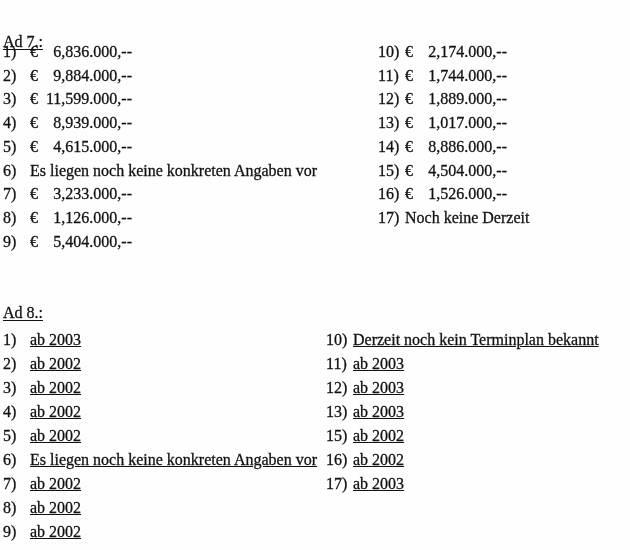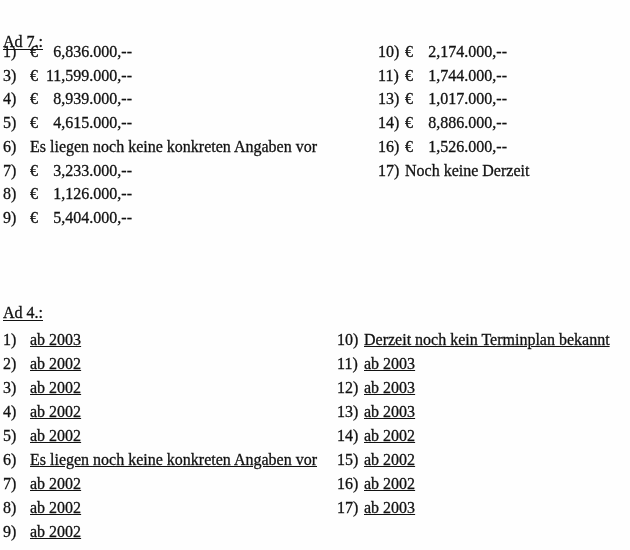--- a/index.html
+++ b/index.html
@@ -29,21 +29,21 @@
   .sec-ad7 .heading { top: 31px; }
   .sec-ad8 .heading { top: 302px; }
   .col {
     position: absolute;
     white-space: nowrap;
   }
   .sec-ad7 .col { top: 40px; line-height: 23.7px; }
   .sec-ad8 .col { top: 328px; line-height: 24px; text-decoration: underline; }
   .col.left  { left: 3px; }
   .sec-ad7 .col.right { left: 378px; }
-  .sec-ad8 .col.right { left: 337px; }
+  .sec-ad8 .col.right { left: 326px; }
   .row { white-space: nowrap; }
   .num {
     display: inline-block;
     width: 27px;
   }
   .euro {
     display: inline-block;
     width: 13px;
   }
   .amt {
@@ -54,56 +54,58 @@
 </style>
 </head>
 <body>
 
 <div class="page">
 
   <section class="sec-ad7">
     <div class="heading">Ad 7.:</div>
     <div class="col left">
         <div class="row"><span class="num">1)</span><span class="euro">€</span><span class="amt">6,836.000,--</span></div>
+        <div class="row"><span class="num">2)</span><span class="euro">€</span><span class="amt">9,884.000,--</span></div>
         <div class="row"><span class="num">3)</span><span class="euro">€</span><span class="amt">11,599.000,--</span></div>
         <div class="row"><span class="num">4)</span><span class="euro">€</span><span class="amt">8,939.000,--</span></div>
         <div class="row"><span class="num">5)</span><span class="euro">€</span><span class="amt">4,615.000,--</span></div>
         <div class="row"><span class="num">6)</span><span class="txt">Es liegen noch keine konkreten Angaben vor</span></div>
         <div class="row"><span class="num">7)</span><span class="euro">€</span><span class="amt">3,233.000,--</span></div>
         <div class="row"><span class="num">8)</span><span class="euro">€</span><span class="amt">1,126.000,--</span></div>
         <div class="row"><span class="num">9)</span><span class="euro">€</span><span class="amt">5,404.000,--</span></div>
       </div>
     <div class="col right">
         <div class="row"><span class="num">10)</span><span class="euro">€</span><span class="amt">2,174.000,--</span></div>
         <div class="row"><span class="num">11)</span><span class="euro">€</span><span class="amt">1,744.000,--</span></div>
+        <div class="row"><span class="num">12)</span><span class="euro">€</span><span class="amt">1,889.000,--</span></div>
         <div class="row"><span class="num">13)</span><span class="euro">€</span><span class="amt">1,017.000,--</span></div>
         <div class="row"><span class="num">14)</span><span class="euro">€</span><span class="amt">8,886.000,--</span></div>
+        <div class="row"><span class="num">15)</span><span class="euro">€</span><span class="amt">4,504.000,--</span></div>
         <div class="row"><span class="num">16)</span><span class="euro">€</span><span class="amt">1,526.000,--</span></div>
         <div class="row"><span class="num">17)</span><span class="txt">Noch keine Derzeit</span></div>
       </div>
   </section>
 
   <section class="sec-ad8">
-    <div class="heading">Ad 4.:</div>
+    <div class="heading">Ad 8.:</div>
     <div class="col left">
         <div class="row"><span class="num">1)</span><span class="txt">ab 2003</span></div>
         <div class="row"><span class="num">2)</span><span class="txt">ab 2002</span></div>
         <div class="row"><span class="num">3)</span><span class="txt">ab 2002</span></div>
         <div class="row"><span class="num">4)</span><span class="txt">ab 2002</span></div>
         <div class="row"><span class="num">5)</span><span class="txt">ab 2002</span></div>
         <div class="row"><span class="num">6)</span><span class="txt">Es liegen noch keine konkreten Angaben vor</span></div>
         <div class="row"><span class="num">7)</span><span class="txt">ab 2002</span></div>
         <div class="row"><span class="num">8)</span><span class="txt">ab 2002</span></div>
         <div class="row"><span class="num">9)</span><span class="txt">ab 2002</span></div>
       </div>
     <div class="col right">
         <div class="row"><span class="num">10)</span><span class="txt">Derzeit noch kein Terminplan bekannt</span></div>
         <div class="row"><span class="num">11)</span><span class="txt">ab 2003</span></div>
         <div class="row"><span class="num">12)</span><span class="txt">ab 2003</span></div>
         <div class="row"><span class="num">13)</span><span class="txt">ab 2003</span></div>
-        <div class="row"><span class="num">14)</span><span class="txt">ab 2002</span></div>
         <div class="row"><span class="num">15)</span><span class="txt">ab 2002</span></div>
         <div class="row"><span class="num">16)</span><span class="txt">ab 2002</span></div>
         <div class="row"><span class="num">17)</span><span class="txt">ab 2003</span></div>
       </div>
   </section>
 
 </div>
 
 </body></html>

